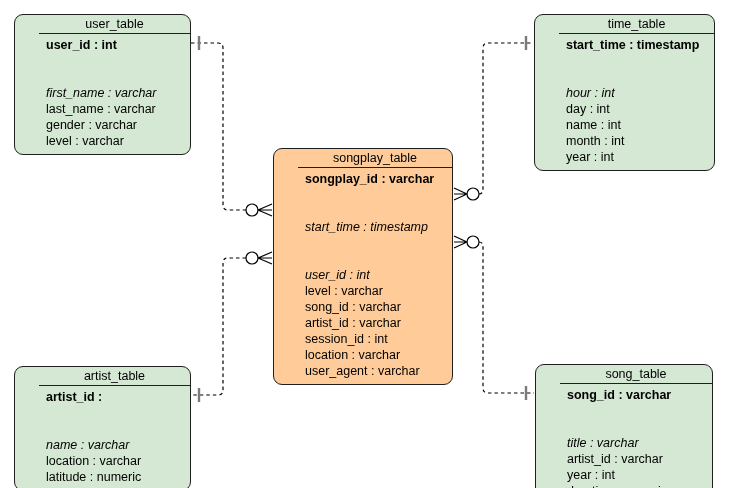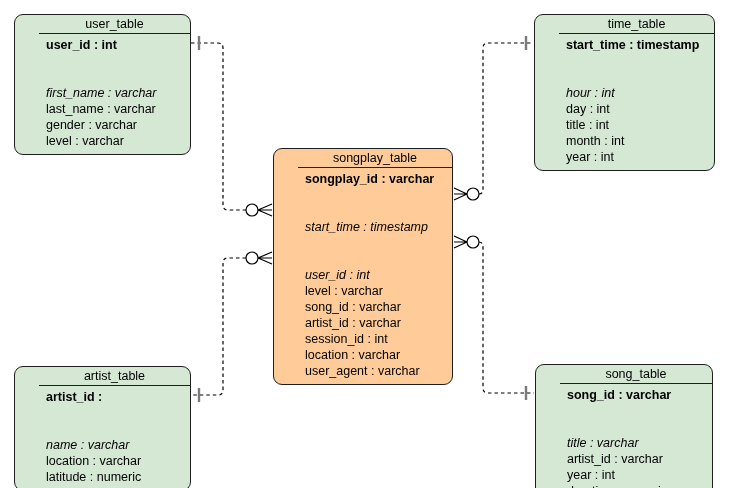--- a/index.html
+++ b/index.html
@@ -68,21 +68,21 @@
         <div class="erd-row normal">level : varchar</div>
       </div>
   </div>
 
   <div class="erd-table t-time">
     <div class="erd-header">time_table</div>
     <div class="erd-rows">
         <div class="erd-row pk">start_time : timestamp</div>
         <div class="erd-row italic">hour : int</div>
         <div class="erd-row normal">day : int</div>
-        <div class="erd-row normal">title : int</div>
+        <div class="erd-row normal">name : int</div>
         <div class="erd-row normal">month : int</div>
         <div class="erd-row normal">year : int</div>
       </div>
   </div>
 
   <div class="erd-table orange t-songplay">
     <div class="erd-header">songplay_table</div>
     <div class="erd-rows">
         <div class="erd-row pk">songplay_id : varchar</div>
         <div class="erd-row italic">start_time : timestamp</div>

